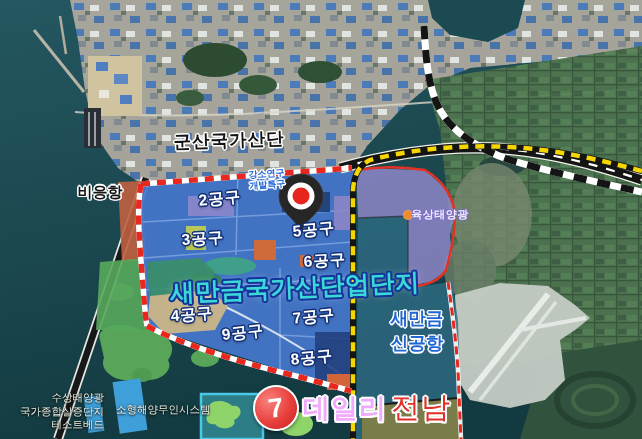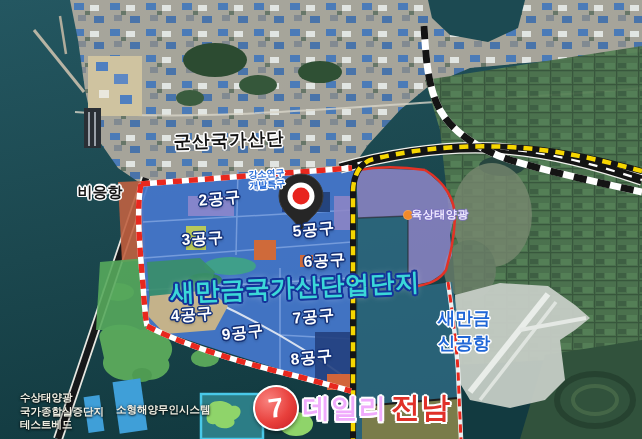--- a/index.html
+++ b/index.html
@@ -19,39 +19,40 @@
   }
   .title-lbl{
     color:var(--title-cyan,#3bd8d8);font-weight:bold;font-size:24.5px;letter-spacing:.5px;
     text-shadow:-2px 0 0 #14349a,2px 0 0 #14349a,0 -2px 0 #14349a,0 2px 0 #14349a,
     -1.5px -1.5px 0 #14349a,1.5px 1.5px 0 #14349a,-1.5px 1.5px 0 #14349a,1.5px -1.5px 0 #14349a,
     0 0 7px rgba(255,255,255,.55);
   }
   .blk-lbl{color:#141414;font-weight:bold;}
   .blue-lbl{color:var(--label-blue,#1f66d6);font-weight:bold;}
   .small-white{
-    color:#efeee2;font-size:10.5px;line-height:13.5px;font-weight:bold;
+    color:#efeee2;font-size:10.5px;line-height:13.5px;font-weight:normal;
     text-shadow:0 1px 2px rgba(0,0,0,.85),0 0 3px rgba(0,0,0,.6);
     transform:none;
+    text-align:right;
   }
   .wm{position:absolute;display:flex;align-items:center;gap:4px;}
   .wm-circle{
     width:42px;height:42px;border-radius:50%;
     background:radial-gradient(circle at 35% 30%,#f9827e,#e8403c 55%,#c81f24);
     border:2.5px solid #fff;box-shadow:0 2px 4px rgba(0,0,0,.4);
     display:flex;align-items:center;justify-content:center;
     color:#fff;font-weight:bold;font-size:27px;transform:rotate(-8deg);
   }
   .wm-black{
     color:#f0abfc;font-weight:bold;font-size:27px;letter-spacing:1px;
     text-shadow:-2px 0 0 #fff,2px 0 0 #fff,0 -2px 0 #fff,0 2px 0 #fff,
     -1.5px -1.5px 0 #fff,1.5px 1.5px 0 #fff,-1.5px 1.5px 0 #fff,1.5px -1.5px 0 #fff;
   }
   .wm-red{
-    color:var(--watermark-red,#e03028);font-weight:bold;font-size:29px;letter-spacing:1px;
+    color:var(--watermark-red,#e03028);font-weight:normal;font-size:29px;letter-spacing:1px;
     text-shadow:-2px 0 0 #fff,2px 0 0 #fff,0 -2px 0 #fff,0 2px 0 #fff,
     -1.5px -1.5px 0 #fff,1.5px 1.5px 0 #fff,-1.5px 1.5px 0 #fff,1.5px -1.5px 0 #fff;
   }
   .solar-dot{
     position:absolute;width:8px;height:8px;border-radius:50%;
     background:#f08a2a;border:1px solid #fff3;
   }
   .lavender{
     color:#efeaff;font-weight:bold;font-size:11px;letter-spacing:.5px;
     text-shadow:-1px 0 0 #7a6fc0,1px 0 0 #7a6fc0,0 -1px 0 #7a6fc0,0 1px 0 #7a6fc0;
@@ -259,21 +260,21 @@
   <div class="lbl zone-lbl" style="left:192px;top:315px;transform:translate(-50%,-50%) rotate(-5deg);">4공구</div>
   <div class="lbl zone-lbl" style="left:243px;top:333px;transform:translate(-50%,-50%) rotate(-7deg);">9공구</div>
   <div class="lbl zone-lbl" style="left:314px;top:317px;transform:translate(-50%,-50%) rotate(-6deg);">7공구</div>
   <div class="lbl zone-lbl" style="left:312px;top:358px;transform:translate(-50%,-50%) rotate(-6deg);">8공구</div>
 
   <div class="lbl title-lbl" style="left:295px;top:287px;transform:translate(-50%,-50%) rotate(-2.5deg);">새만금국가산단업단지</div>
 
   <div class="solar-dot" style="left:403px;top:210px;"></div>
   <div class="lbl lavender" style="left:440px;top:214px;">육상태양광</div>
 
-  <div class="lbl blue-lbl w-outline" style="left:417px;top:331px;font-size:17.5px;line-height:25px;margin-left:47px;">
+  <div class="lbl blue-lbl w-outline" style="left:417px;top:331px;font-size:17.5px;line-height:25px;">
     <div>새만금</div>
     <div>신공항</div>
   </div>
 
 
   <div class="small-white" style="position:absolute;left:20px;top:391px;">
     <div>수상태양광</div>
     <div>국가종합실증단지</div>
     <div>테스트베드</div>
   </div>

